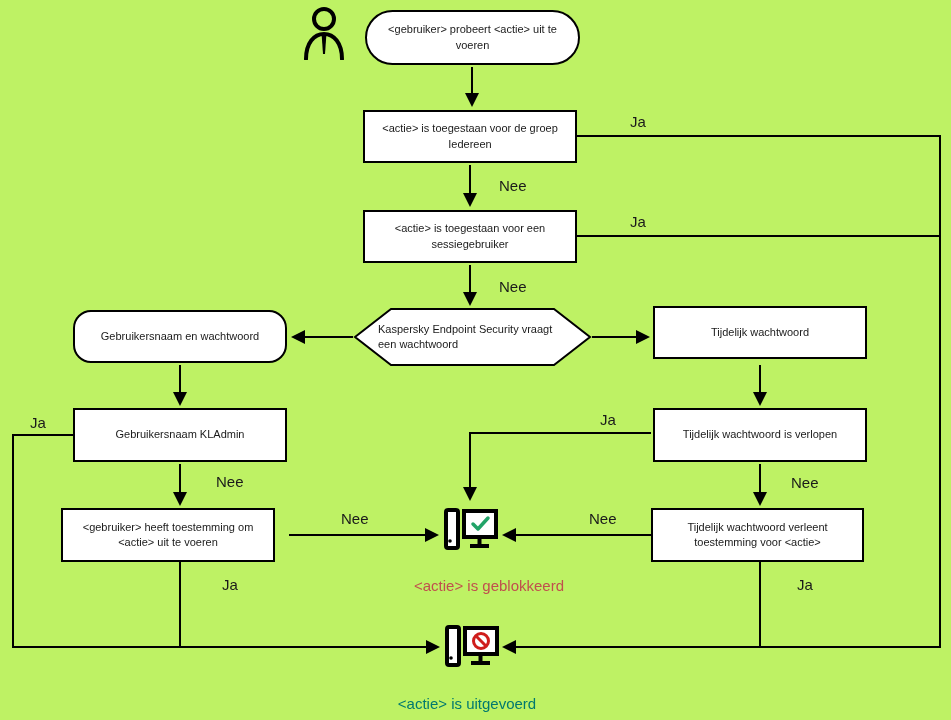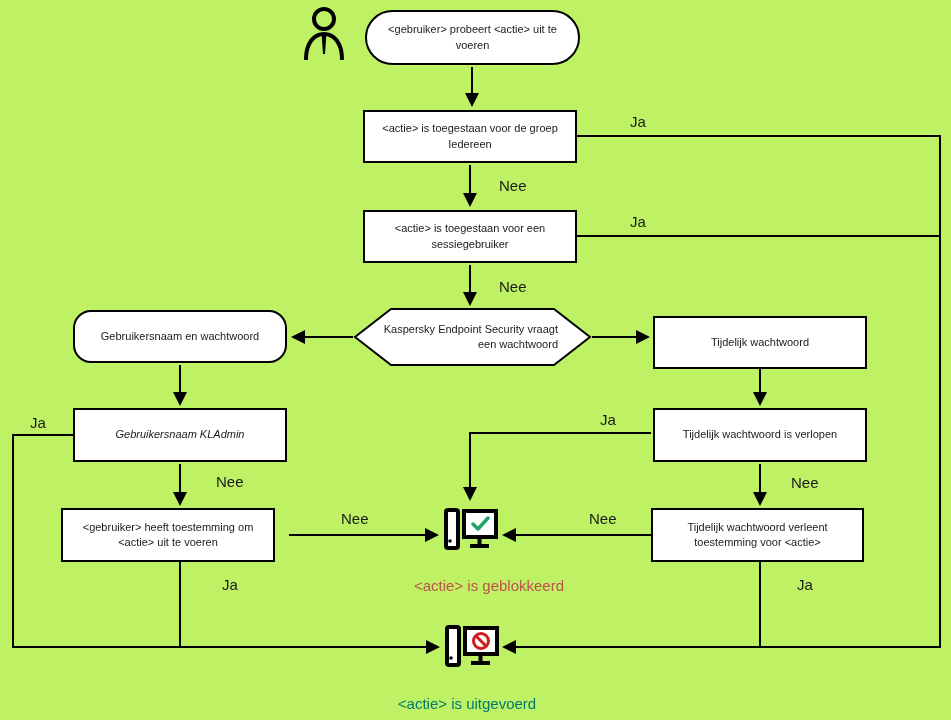--- a/index.html
+++ b/index.html
@@ -10,21 +10,21 @@
   .connectors{position:absolute;left:0;top:0;z-index:0;}
   .node{
     position:absolute;background:#ffffff;border:2px solid #000;
     display:flex;align-items:center;justify-content:center;text-align:center;
     font-size:11px;color:#1a1a1a;line-height:1.4;padding:2px 15px;
     box-sizing:border-box;z-index:1;
   }
   .stadium{border-radius:28px;}
   .hexlabel{
     position:absolute;display:flex;align-items:center;justify-content:center;
-    text-align:right;font-size:11px;color:#1a1a1a;line-height:1.4;z-index:1;
+    text-align:left;font-size:11px;color:#1a1a1a;line-height:1.4;z-index:1;
     background:transparent;border:none;
   }
   .edge-label{position:absolute;font-size:15px;color:#1a1a1a;z-index:1;}
   .caption{position:absolute;font-size:15px;text-align:center;width:240px;z-index:1;}
   .caption.blocked{color:#c0504d;}
   .caption.executed{color:#00796e;}
   .icon{position:absolute;z-index:2;}
 </style>
 </head>
 <body>
@@ -75,25 +75,25 @@
   <div class="node stadium" style="left:365px;top:10px;width:215px;height:55px;padding:2px 20px;">&lt;gebruiker&gt; probeert &lt;actie&gt; uit te voeren</div>
 
   <div class="node" style="left:363px;top:110px;width:214px;height:53px;">&lt;actie&gt; is toegestaan voor de groep Iedereen</div>
 
   <div class="node" style="left:363px;top:210px;width:214px;height:53px;">&lt;actie&gt; is toegestaan voor een sessiegebruiker</div>
 
   <div class="hexlabel" style="left:378px;top:310px;width:180px;height:54px;">Kaspersky Endpoint Security vraagt een wachtwoord</div>
 
   <div class="node" style="left:73px;top:310px;width:214px;height:53px;border-radius:18px;">Gebruikersnaam en wachtwoord</div>
 
-  <div class="node" style="left:73px;top:408px;width:214px;height:54px;font-style:italic;">Gebruikersnaam KLAdmin</div>
+  <div class="node" style="left:73px;top:408px;width:214px;height:54px;">Gebruikersnaam KLAdmin</div>
 
   <div class="node" style="left:61px;top:508px;width:214px;height:54px;">&lt;gebruiker&gt; heeft toestemming om &lt;actie&gt; uit te voeren</div>
 
-  <div class="node" style="left:653px;top:316px;width:214px;height:53px;">Tijdelijk wachtwoord</div>
+  <div class="node" style="left:653px;top:306px;width:214px;height:53px;">Tijdelijk wachtwoord</div>
 
   <div class="node" style="left:653px;top:408px;width:214px;height:54px;text-align:right;">Tijdelijk wachtwoord is verlopen</div>
 
   <div class="node" style="left:651px;top:508px;width:213px;height:54px;">Tijdelijk wachtwoord verleent toestemming voor &lt;actie&gt;</div>
 
   <span class="edge-label" style="left:630px;top:113px;">Ja</span>
   <span class="edge-label" style="left:499px;top:177px;">Nee</span>
   <span class="edge-label" style="left:630px;top:213px;">Ja</span>
   <span class="edge-label" style="left:499px;top:278px;">Nee</span>
   <span class="edge-label" style="left:30px;top:414px;">Ja</span>

